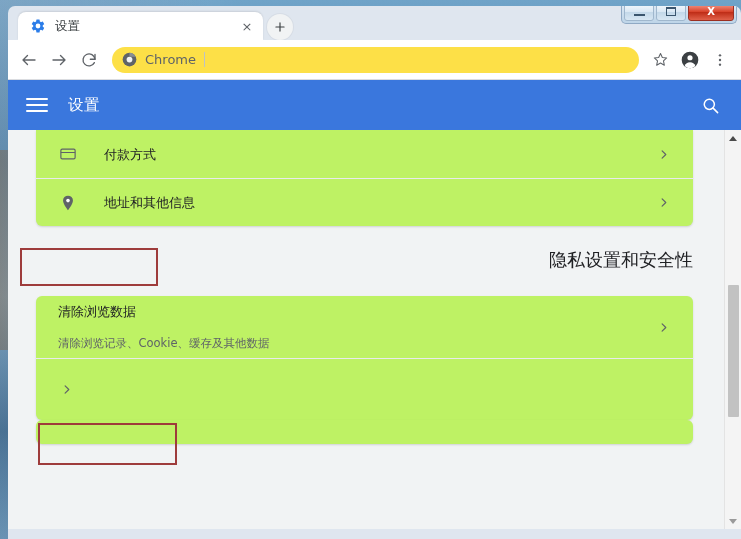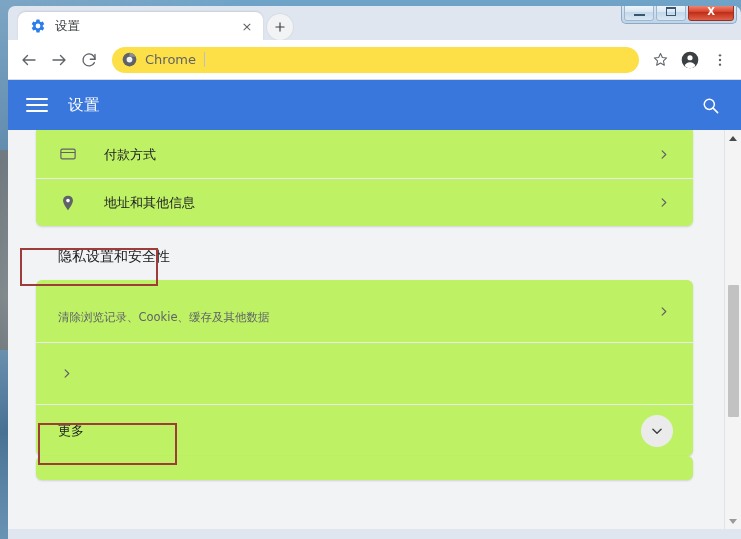--- a/index.html
+++ b/index.html
@@ -174,22 +174,23 @@
   .row .row-text { flex:1; min-width:0; }
   .row .row-title { font-size: 13px; color: #202124; line-height: 1.5; }
   .row .row-sub { font-size: 11.5px; color: #5f6368; line-height:1.6; margin-top:12px; }
   .row .row-arrow {
     width: 16px; flex:none; color:#5f6368;
     display:flex; align-items:center; justify-content:center;
   }
   .row.tall { min-height: 62px; }
 
   .section-header {
-    font-size: 14px; color: #202124;
-    padding: 22px 0 14px 22px;
+    font-size: 18px; color: #202124;
+    padding: 22px 0 24px 22px;
+    text-align: right;
   }
 
   
   .expand-circle {
     position: absolute; right: 20px; top: 50%;
     transform: translateY(-50%);
     width: 32px; height: 32px; border-radius: 50%;
     background: #ebebeb;
     display:flex; align-items:center; justify-content:center;
     color:#3c4043;
@@ -380,47 +381,38 @@
           </span>
         </div>
       </div>
 
       <div class="section-header">隐私设置和安全性</div>
 
       <div class="card">
 
         <div class="row tall">
           <span class="row-text">
+            <div class="row-title">清除浏览数据</div>
             <div class="row-sub">清除浏览记录、Cookie、缓存及其他数据</div>
           </span>
           <span class="row-arrow">
             <svg width="11" height="11" viewBox="0 0 24 24">
               <path d="M9 4l8 8-8 8" fill="none" stroke="#5f6368" stroke-width="2.6" stroke-linecap="round" stroke-linejoin="round"></path>
             </svg>
           </span>
         </div>
 
         <div class="row tall">
           <span class="row-arrow">
             <svg width="11" height="11" viewBox="0 0 24 24">
               <path d="M9 4l8 8-8 8" fill="none" stroke="#5f6368" stroke-width="2.6" stroke-linecap="round" stroke-linejoin="round"></path>
             </svg>
           </span>
         </div>
 
-        <div class="row" style="min-height:52px">
-          <span class="row-text">
-            <div class="row-title">更多</div>
-          </span>
-          <span class="expand-circle">
-            <svg width="14" height="14" viewBox="0 0 24 24">
-              <path d="M5 9l7 7 7-7" fill="none" stroke="#3c4043" stroke-width="2.4" stroke-linecap="round" stroke-linejoin="round"></path>
-            </svg>
-          </span>
-        </div>
       </div>
 
 
       <div class="card" style="height:24px"></div>
     </div>
 
     <div id="scrollbar">
       <div id="scroll-up-arrow">
         <span class="tri-up"></span>
       </div>

